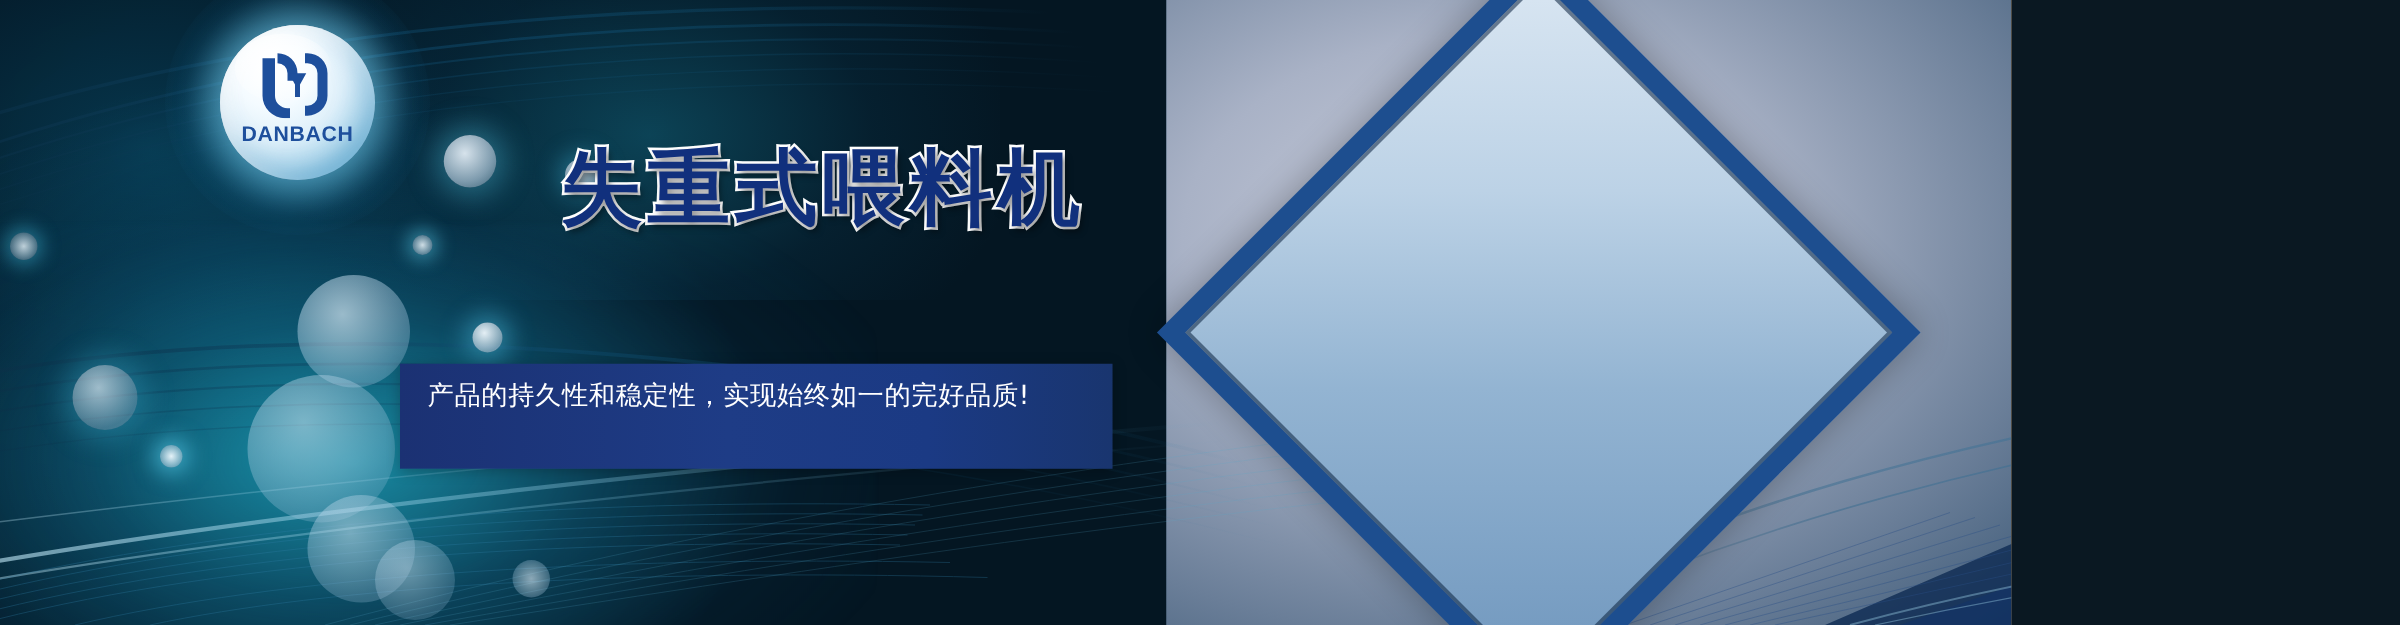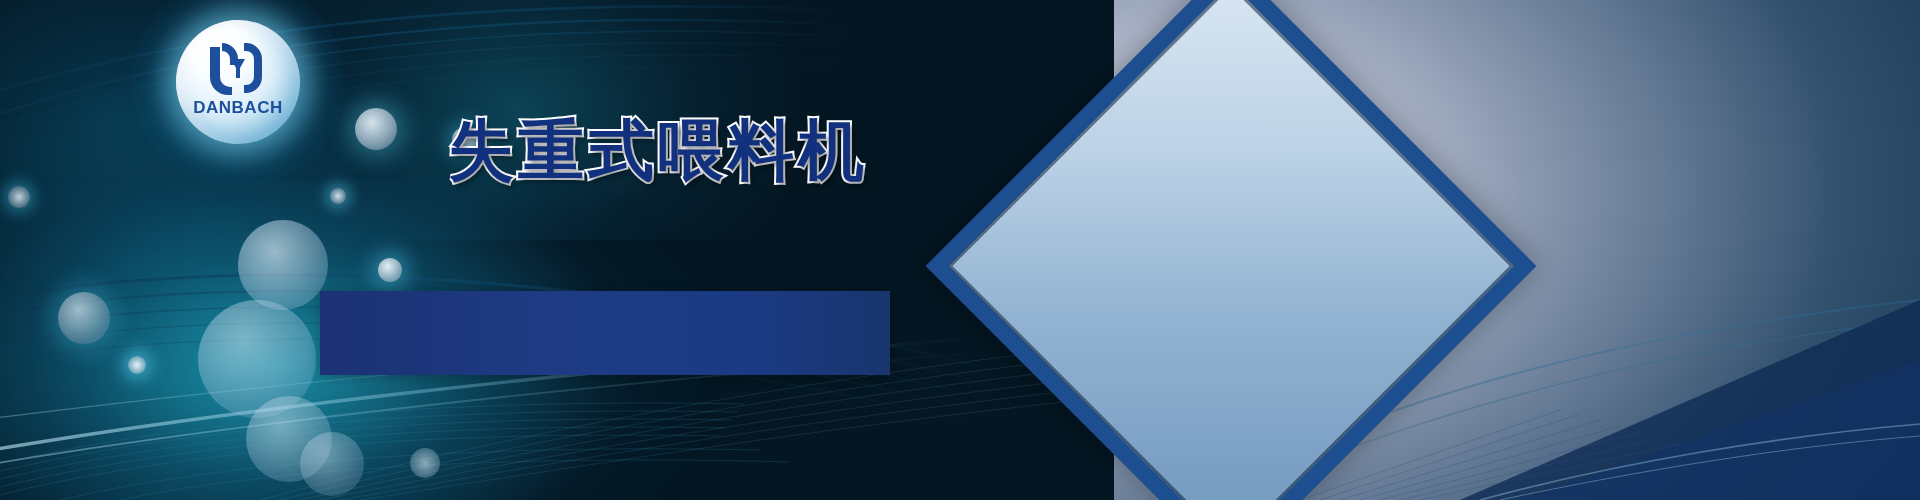--- a/index.html
+++ b/index.html
@@ -1,21 +1,21 @@
 <!DOCTYPE html>
 <html><head>
 <meta charset="utf-8">
 <title>Danbach Banner</title>
 <style>
   html,body{margin:0;padding:0;background:#0a1822;}
   body{font-family:"Liberation Sans","DejaVu Sans",sans-serif;}
 
   #banner{
     position:relative;
-    width:1920px;height:500px;
+    width:1609px;height:500px;
     overflow:hidden;
     background:#fdba74;
   }
 
   
   .bg-base{
     position:absolute;inset:0;
     background:
       radial-gradient(ellipse 900px 620px at 1180px 190px, #c9cddb 0%, #a9b2c6 26%, #6a7e98 52%, #31506e 74%, #16354f 100%),
       linear-gradient(90deg,#04151f 0%,#072536 22%,#0b3850 44%,#2d4f70 64%,#8a96ad 82%,#b9c0cf 100%);
@@ -371,20 +371,21 @@
           </g>
         </svg>
       </div>
       <div class="logo-word">DANBACH</div>
     </div>
   </div>
 
   <div id="headline">失重式喂料机</div>
 
   <div id="subtitle-box">
+    <div class="sub-cn">产品的持久性和稳定性，实现始终如一的完好品质!</div>
   </div>
 
   <div id="diamond-wrap">
 
     <div class="diamond-mask">
       <div class="diamond-content">
 
         <div class="product-bubble"></div>
         <div class="product-bubble-ring"></div>
 

